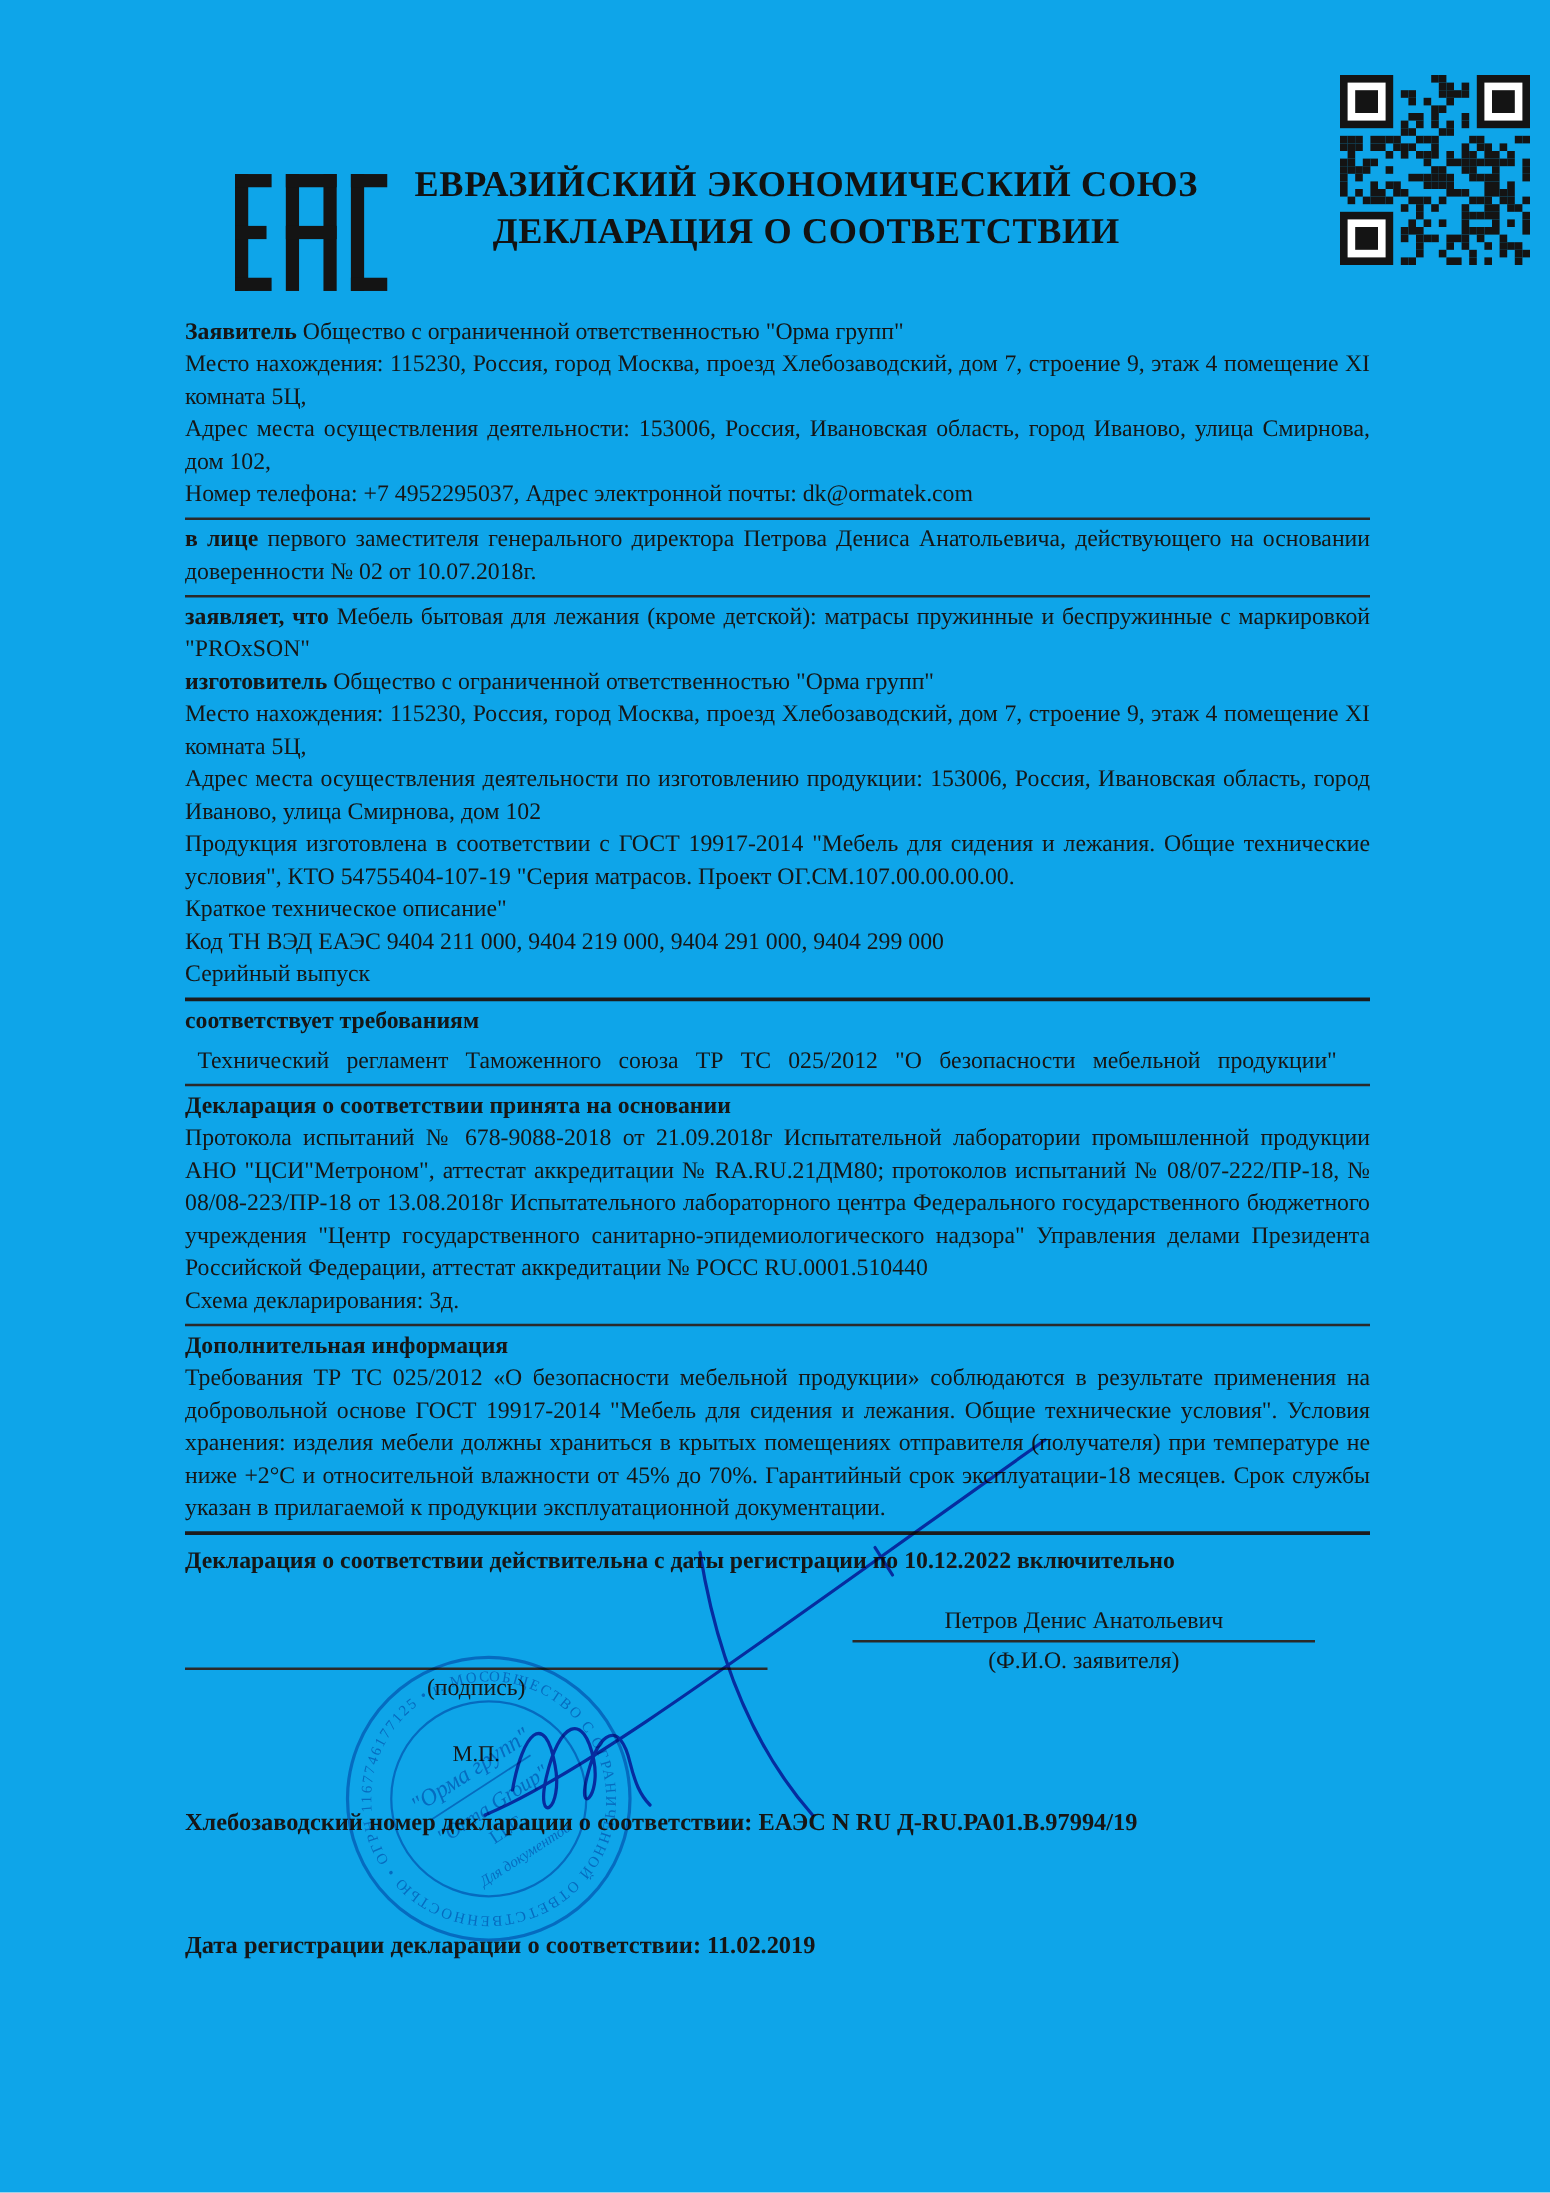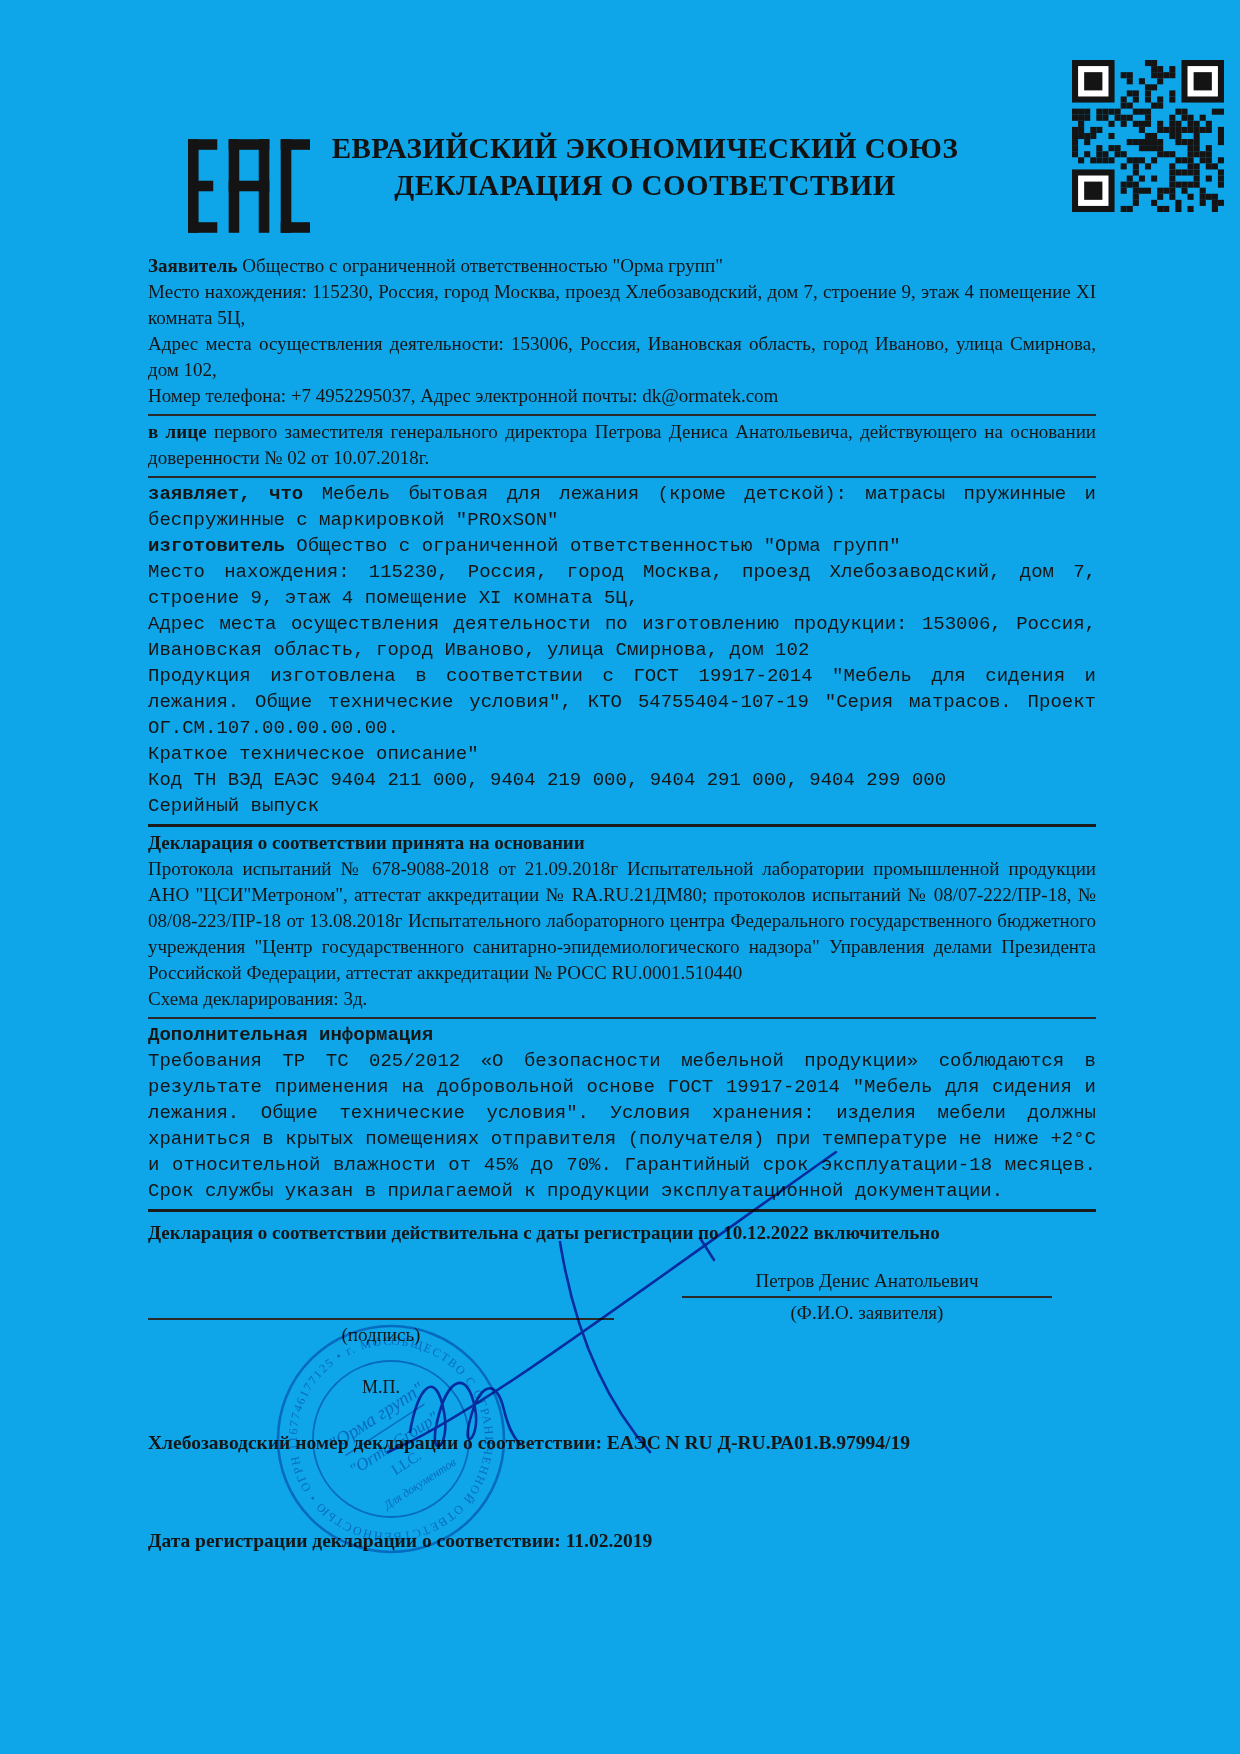--- a/index.html
+++ b/index.html
@@ -20,21 +20,21 @@
     letter-spacing:.5px;color:#121212;
   }
   .qr{position:absolute;left:1072px;top:60px;}
   
   .content{
     position:absolute;left:148px;top:250px;width:948px;
     font-size:19px;line-height:26px;
   }
   .sec{padding:3px 0 5px 0;}
   .b-thin{border-bottom:2px solid #2a2a2a;}
-  .b-thick{border-bottom:3px solid #1c1c1c;font-family:Liberation Mono, monospace;}
+  .b-thick{border-bottom:3px solid #1c1c1c;}
   .para{margin:0;}
   .j{text-align:justify;}
   .lead{font-weight:bold;}
   .hdr{font-weight:bold;margin:0;}
   .indent{padding-left:10px;}
   .bold-line{font-weight:bold;margin:0;}
   .gap6{margin-top:6px;}
   
   .sig-row{
     position:relative;margin-top:48px;height:120px;
@@ -320,20 +320,24 @@
       <p class="para j"><b class="lead">заявляет, что</b> <span>Мебель бытовая для лежания (кроме детской): матрасы пружинные и беспружинные с маркировкой "PROxSON"</span></p>
       <p class="para"><b class="lead">изготовитель</b> <span>Общество с ограниченной ответственностью "Орма групп"</span></p>
       <p class="para j">Место нахождения: 115230, Россия, город Москва, проезд Хлебозаводский, дом 7, строение 9, этаж 4 помещение XI комната 5Ц,</p>
       <p class="para j">Адрес места осуществления деятельности по изготовлению продукции: 153006, Россия, Ивановская область, город Иваново, улица Смирнова, дом 102</p>
       <p class="para j">Продукция изготовлена в соответствии с ГОСТ 19917-2014 "Мебель для сидения и лежания. Общие технические условия", КТО 54755404-107-19 "Серия матрасов. Проект ОГ.СМ.107.00.00.00.00.</p>
       <p class="para">Краткое техническое описание"</p>
       <p class="para">Код ТН ВЭД ЕАЭС 9404 211 000, 9404 219 000, 9404 291 000, 9404 299 000</p>
       <p class="para">Серийный выпуск</p>
     </div>
 
+    <div class="sec b-thin">
+      <p class="hdr">соответствует требованиям</p>
+      <p class="para j indent gap6" style="word-spacing:9px;">Технический регламент Таможенного союза ТР ТС 025/2012 "О безопасности мебельной продукции"</p>
+    </div>
 
     <div class="sec b-thin">
       <p class="hdr">Декларация о соответствии принята на основании</p>
       <p class="para j">Протокола испытаний № 678-9088-2018 от 21.09.2018г Испытательной лаборатории промышленной продукции АНО "ЦСИ"Метроном", аттестат аккредитации № RA.RU.21ДМ80; протоколов испытаний № 08/07-222/ПР-18, № 08/08-223/ПР-18 от 13.08.2018г Испытательного лабораторного центра Федерального государственного бюджетного учреждения "Центр государственного санитарно-эпидемиологического надзора" Управления делами Президента Российской Федерации, аттестат аккредитации № РОСС RU.0001.510440</p>
       <p class="para">Схема декларирования: 3д.</p>
     </div>
 
     <div class="sec b-thick">
       <p class="hdr">Дополнительная информация</p>
       <p class="para j">Требования ТР ТС 025/2012 «О безопасности мебельной продукции» соблюдаются в результате применения на добровольной основе ГОСТ 19917-2014 "Мебель для сидения и лежания. Общие технические условия". Условия хранения: изделия мебели должны храниться в крытых помещениях отправителя (получателя) при температуре не ниже +2°С и относительной влажности от 45% до 70%. Гарантийный срок эксплуатации-18 месяцев. Срок службы указан в прилагаемой к продукции эксплуатационной документации.</p>

